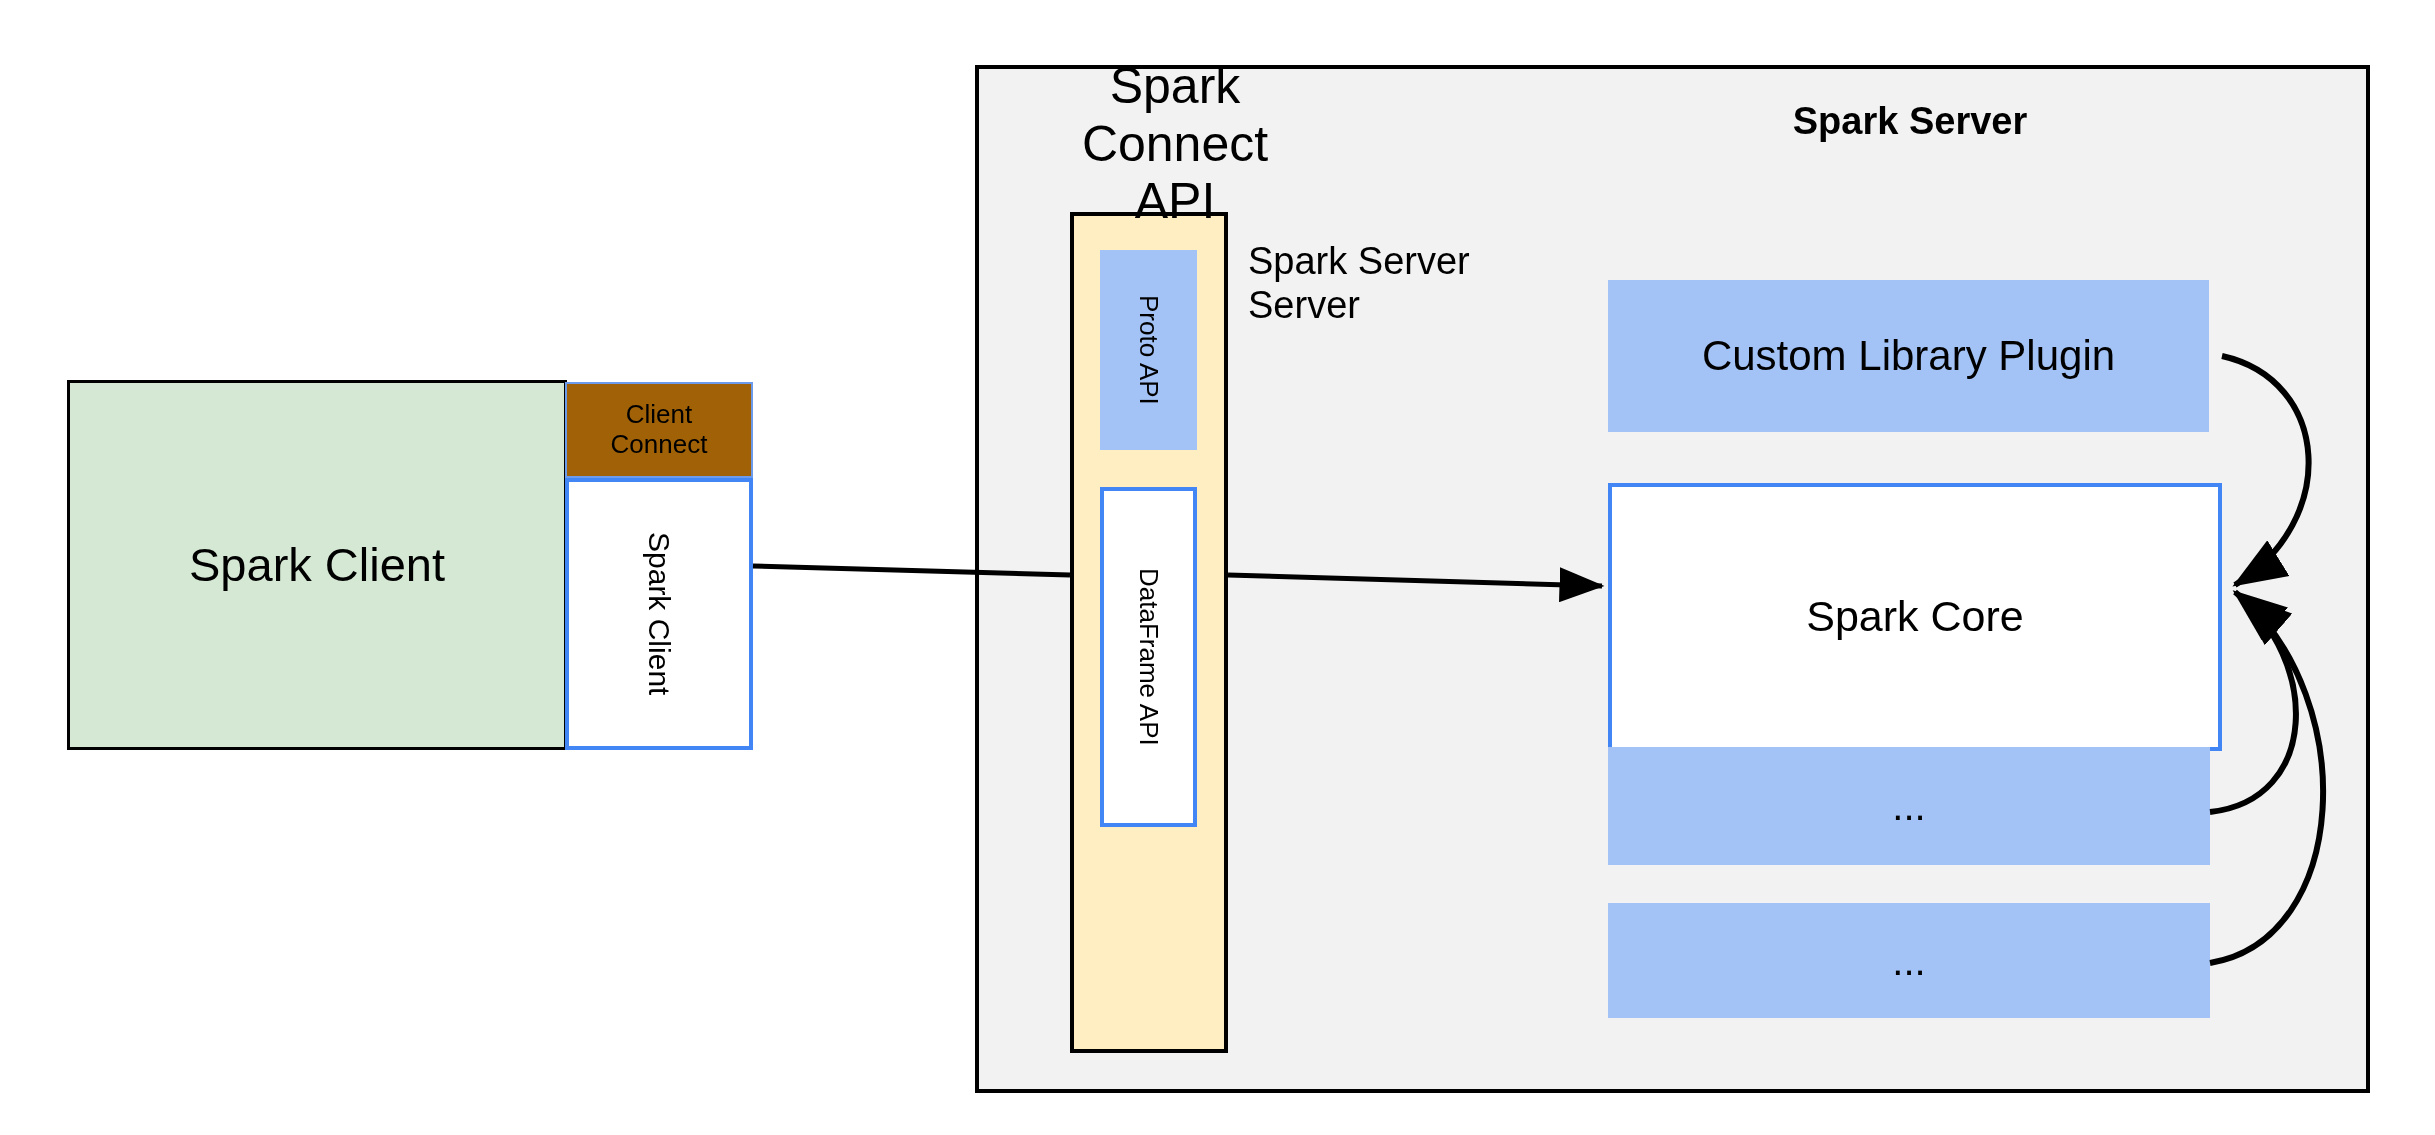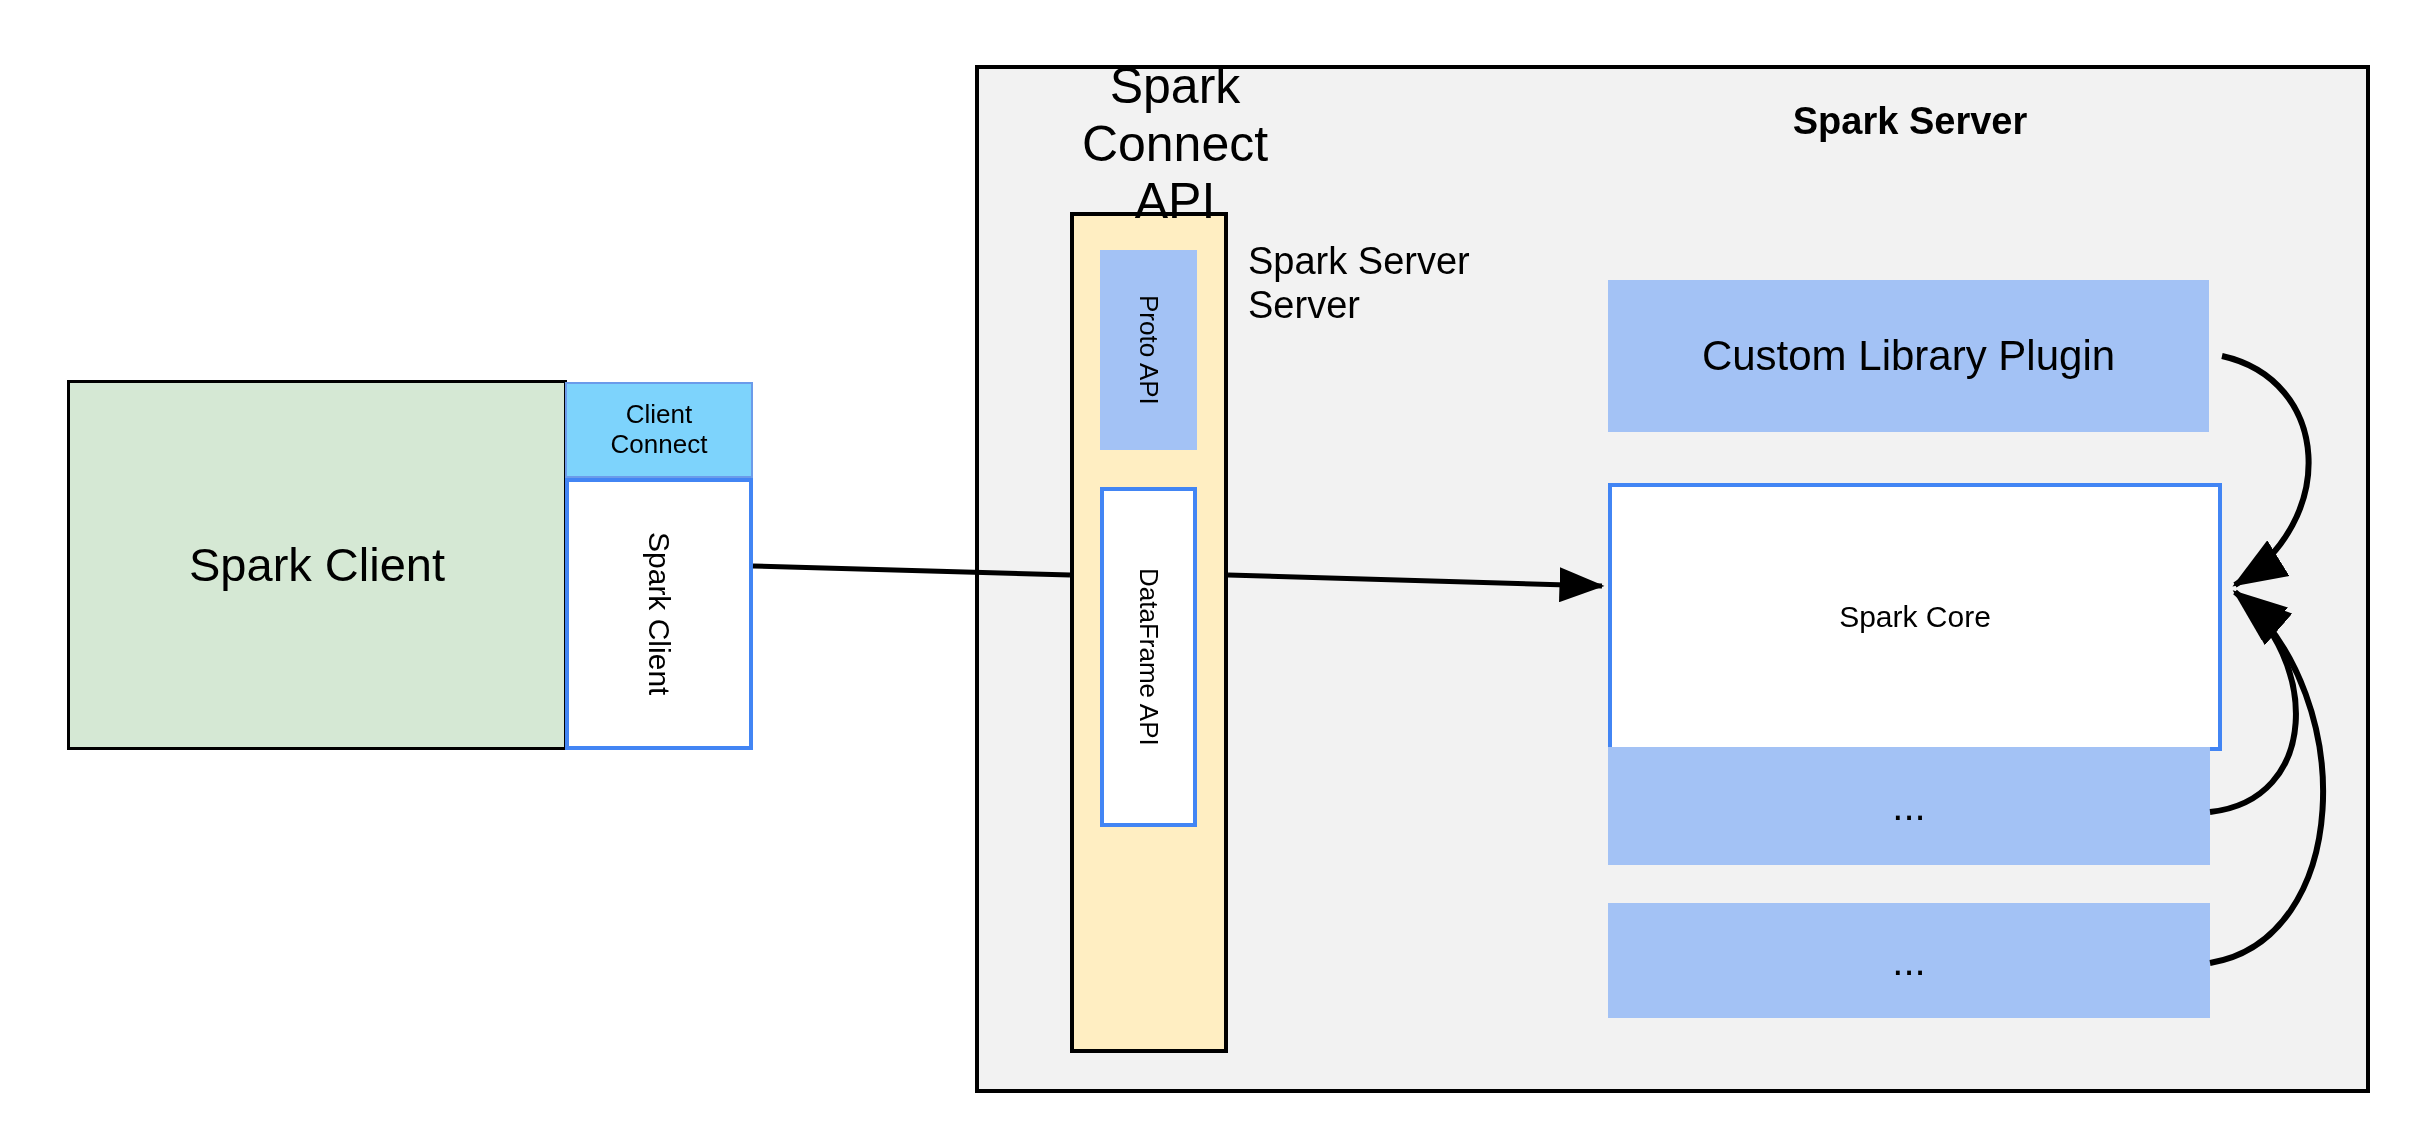--- a/index.html
+++ b/index.html
@@ -38,21 +38,21 @@
     border: 3px solid #000000;
     font-size: 47px;
   }
   #client-app .label { padding: 0 14px; }
 
   #client-package {
     left: 565px;
     top: 382px;
     width: 188px;
     height: 96px;
-    background: #7dd3fc;
+    background: #a16207;
     border: 2px solid #6b9bea;
     font-size: 26px;
     align-items: center;
   }
 
   #spark-client {
     left: 565px;
     top: 478px;
     width: 188px;
     height: 272px;
@@ -156,21 +156,21 @@
     font-size: 42px;
   }
 
   #spark-core {
     left: 1608px;
     top: 483px;
     width: 614px;
     height: 268px;
     background: #ffffff;
     border: 4px solid #4285f4;
-    font-size: 30px;
+    font-size: 43px;
   }
 
   #more-1 {
     left: 1608px;
     top: 747px;
     width: 602px;
     height: 118px;
     background: #a3c2f5;
     font-size: 40px;
   }

